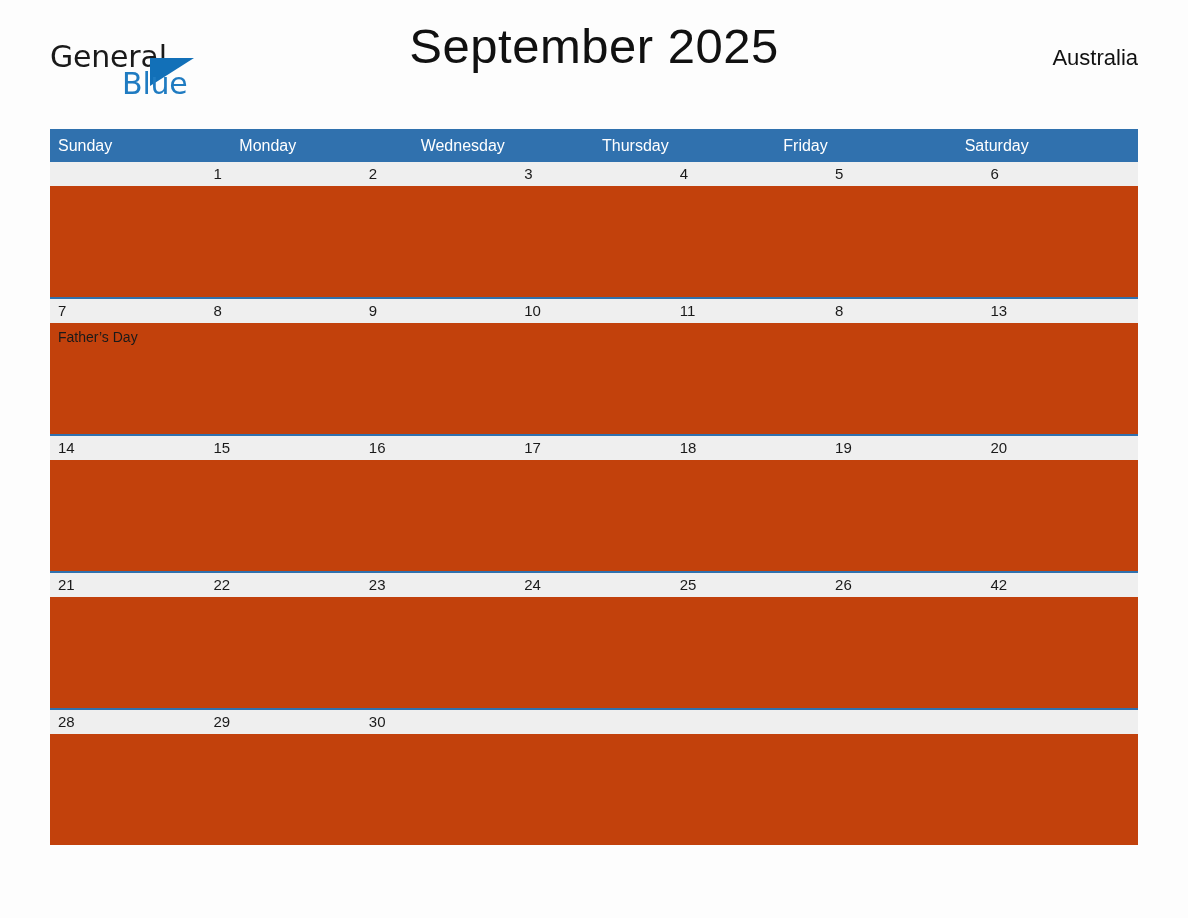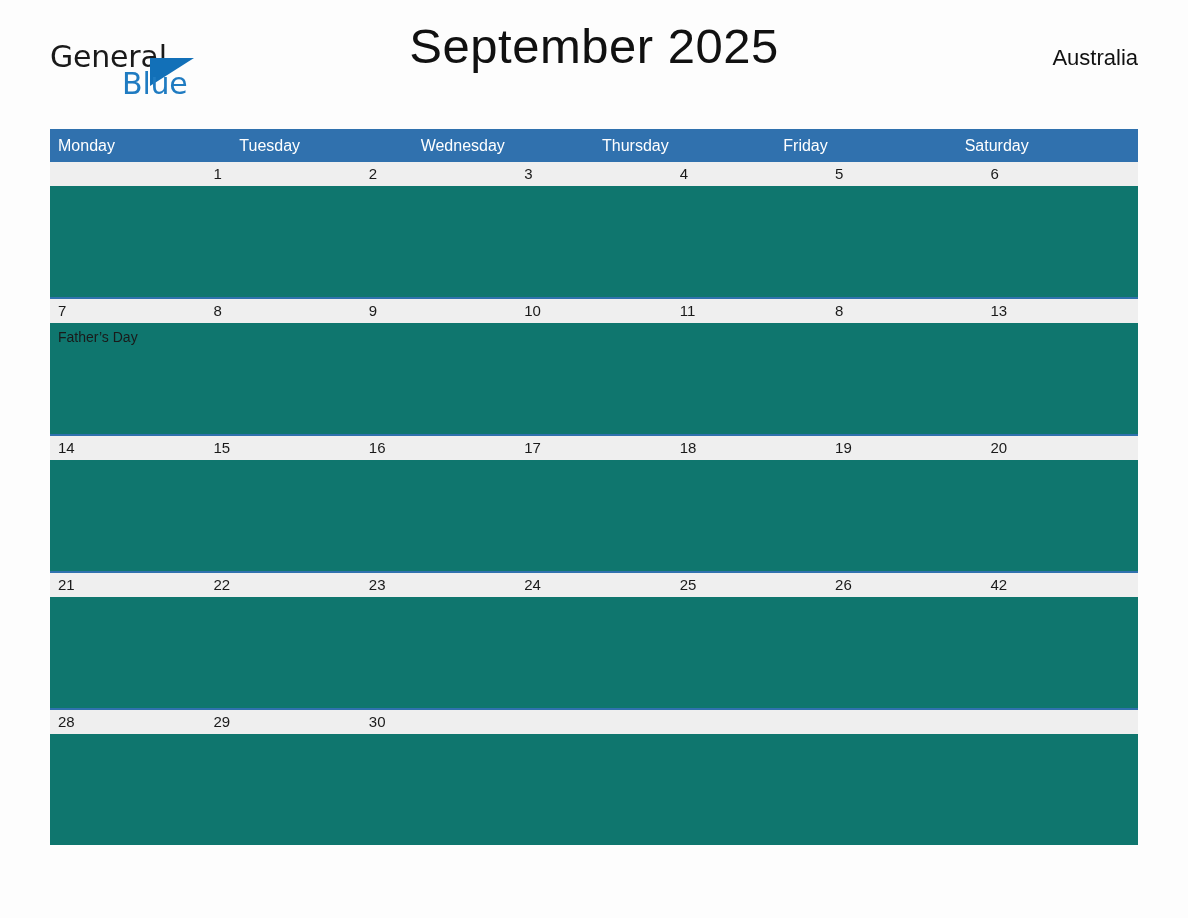--- a/index.html
+++ b/index.html
@@ -137,21 +137,21 @@
     line-height: 24px;
     padding-left: 8px;
     box-sizing: border-box;
     color: #1a1a1a;
     font-family: "Liberation Sans Narrow", "Liberation Sans", sans-serif;
   }
 
   .eventrow {
     display: flex;
     height: 111px;
-    background: #0f766e;
+    background: #c2410c;
     gap: 9px;
   }
   .eventcell {
     flex: 1 1 0;
     box-sizing: border-box;
     padding: 5px 8px 0 8px;
   }
   .event {
     font-size: 14px;
     line-height: 18px;
@@ -175,22 +175,22 @@
 
     <div class="title">September 2025</div>
 
     <div class="country">Australia</div>
 
   </div>
 
   <div class="calendar">
 
     <div class="weekdays">
+      <div class="weekday">Sunday</div>
       <div class="weekday">Monday</div>
-      <div class="weekday">Tuesday</div>
       <div class="weekday">Wednesday</div>
       <div class="weekday">Thursday</div>
       <div class="weekday">Friday</div>
       <div class="weekday">Saturday</div>
     </div>
 
     <div class="week">
       <div class="datebar">
         <div class="datecell"></div>
         <div class="datecell">1</div>

